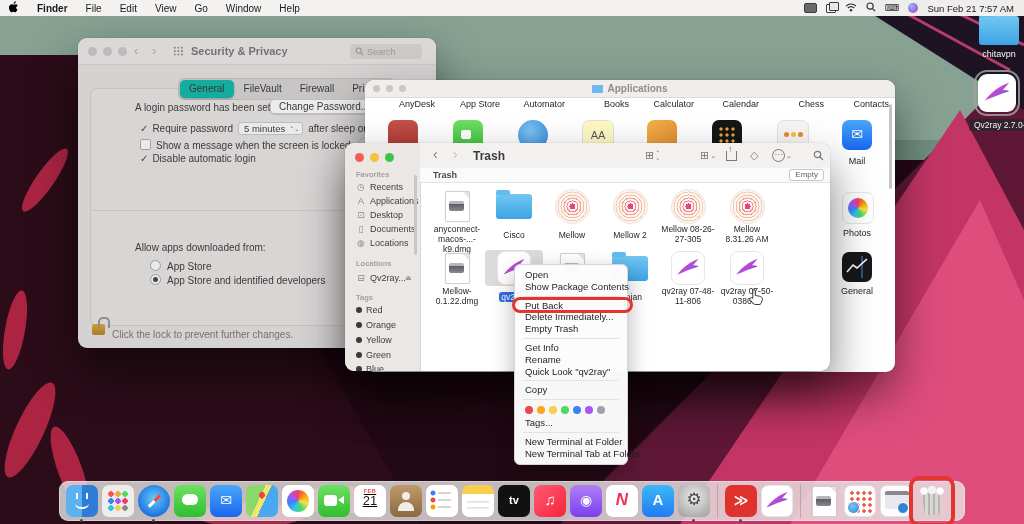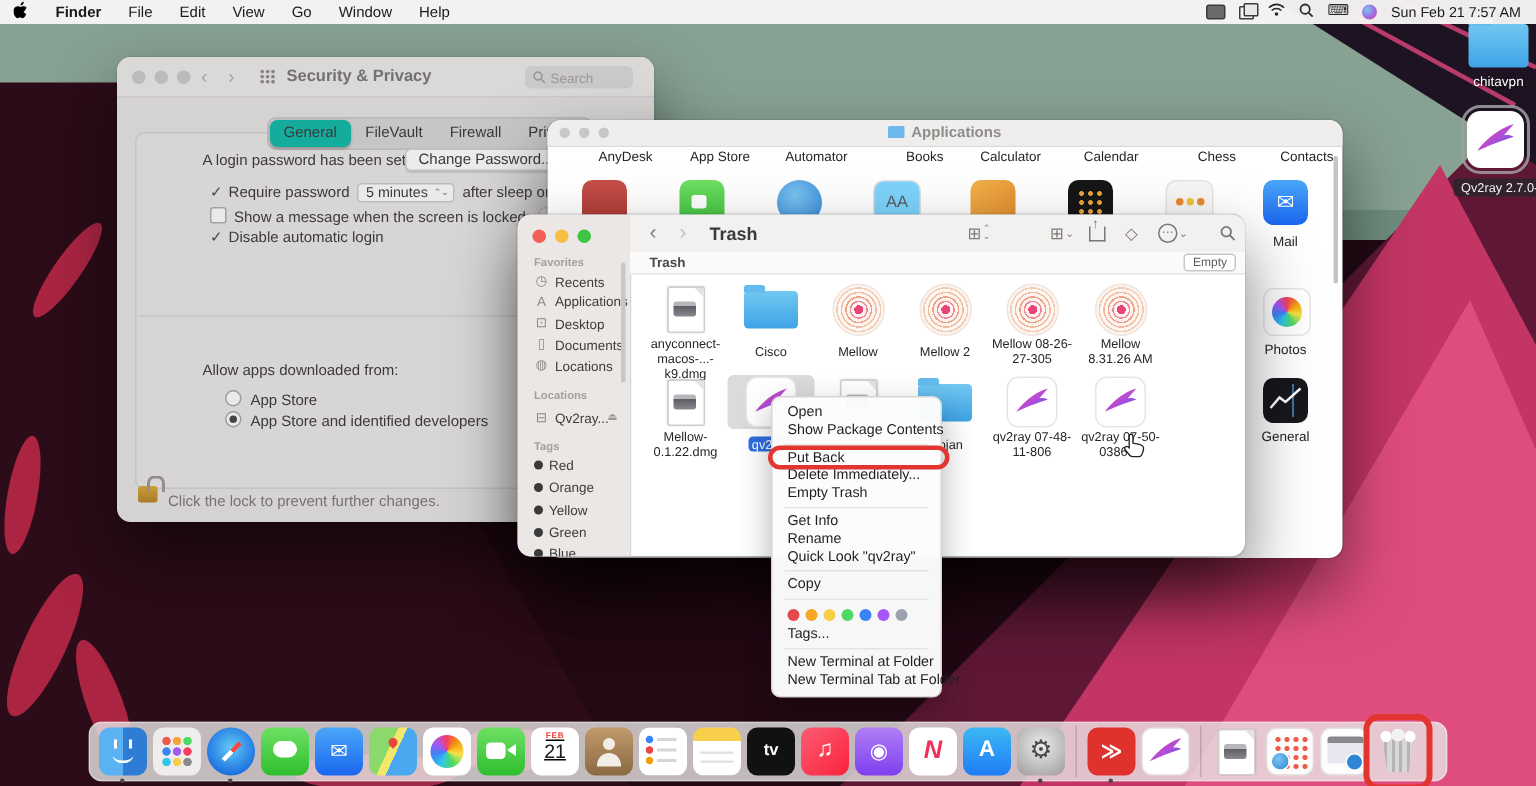--- a/index.html
+++ b/index.html
@@ -61,21 +61,21 @@
   #appwin .hdr{position:absolute;left:0;top:0;right:0;height:17px;background:#f0eeed;border-radius:9px 9px 0 0;border-bottom:1px solid #dddbd9;}
   #appwin .tl i{width:7px;height:7px;}
   #appwin .wtitle{position:absolute;left:0;right:0;top:3px;text-align:center;font-size:10px;color:#8f8d8b;font-weight:bold;}
   #appwin .wtitle .tfold{display:inline-block;width:11px;height:8px;background:#6db8ec;border-radius:1px;vertical-align:-1px;margin-right:4px;}
   .applbl{position:absolute;width:64px;text-align:right;font-size:9px;color:#262626;}
   .ai{position:absolute;width:30px;height:30px;border-radius:7px;}
   .ai-red{background:linear-gradient(#c8504a,#a83832);}
   .ai-green{background:linear-gradient(#6ee063,#3dbf3d);}
   .ai-green::after{content:"";position:absolute;left:8px;top:10px;width:10px;height:9px;background:#fff;border-radius:2px;}
   .ai-circ{background:radial-gradient(circle at 40% 35%,#7cc4f2,#2f84d6);border-radius:50%;}
-  .ai-aa{background:#7dd3fc;border:1px solid #e3e1df;color:#5a5a5a;font-size:11px;text-align:center;line-height:28px;}
+  .ai-aa{background:#fef9c3;border:1px solid #e3e1df;color:#5a5a5a;font-size:11px;text-align:center;line-height:28px;}
   .ai-or{background:linear-gradient(135deg,#f2b24a,#e08a2e);}
   .ai-bk{background:#161616;}
   .ai-bk::after{content:"";position:absolute;left:6px;top:6px;width:18px;height:18px;
      background-image:radial-gradient(#e8a33c 1.4px,transparent 1.8px);background-size:6px 6px;}
   .ai-dots{background:#f7f6f4;border:1px solid #e5e3e1;}
   .ai-dots::after{content:"";position:absolute;left:6px;top:11px;width:5px;height:5px;border-radius:50%;background:#e8892e;
      box-shadow:7px 0 0 #f2c23c,14px 0 0 #e8892e;}
   .ai-mail{background:linear-gradient(#4aa7f8,#1a66ef);color:#fff;text-align:center;font-size:14px;line-height:29px;}
   .ai-ph{background:#fff;border:1px solid #e8e6e4;}
   .ai-ph::after{content:"";position:absolute;left:5px;top:5px;width:20px;height:20px;border-radius:50%;

